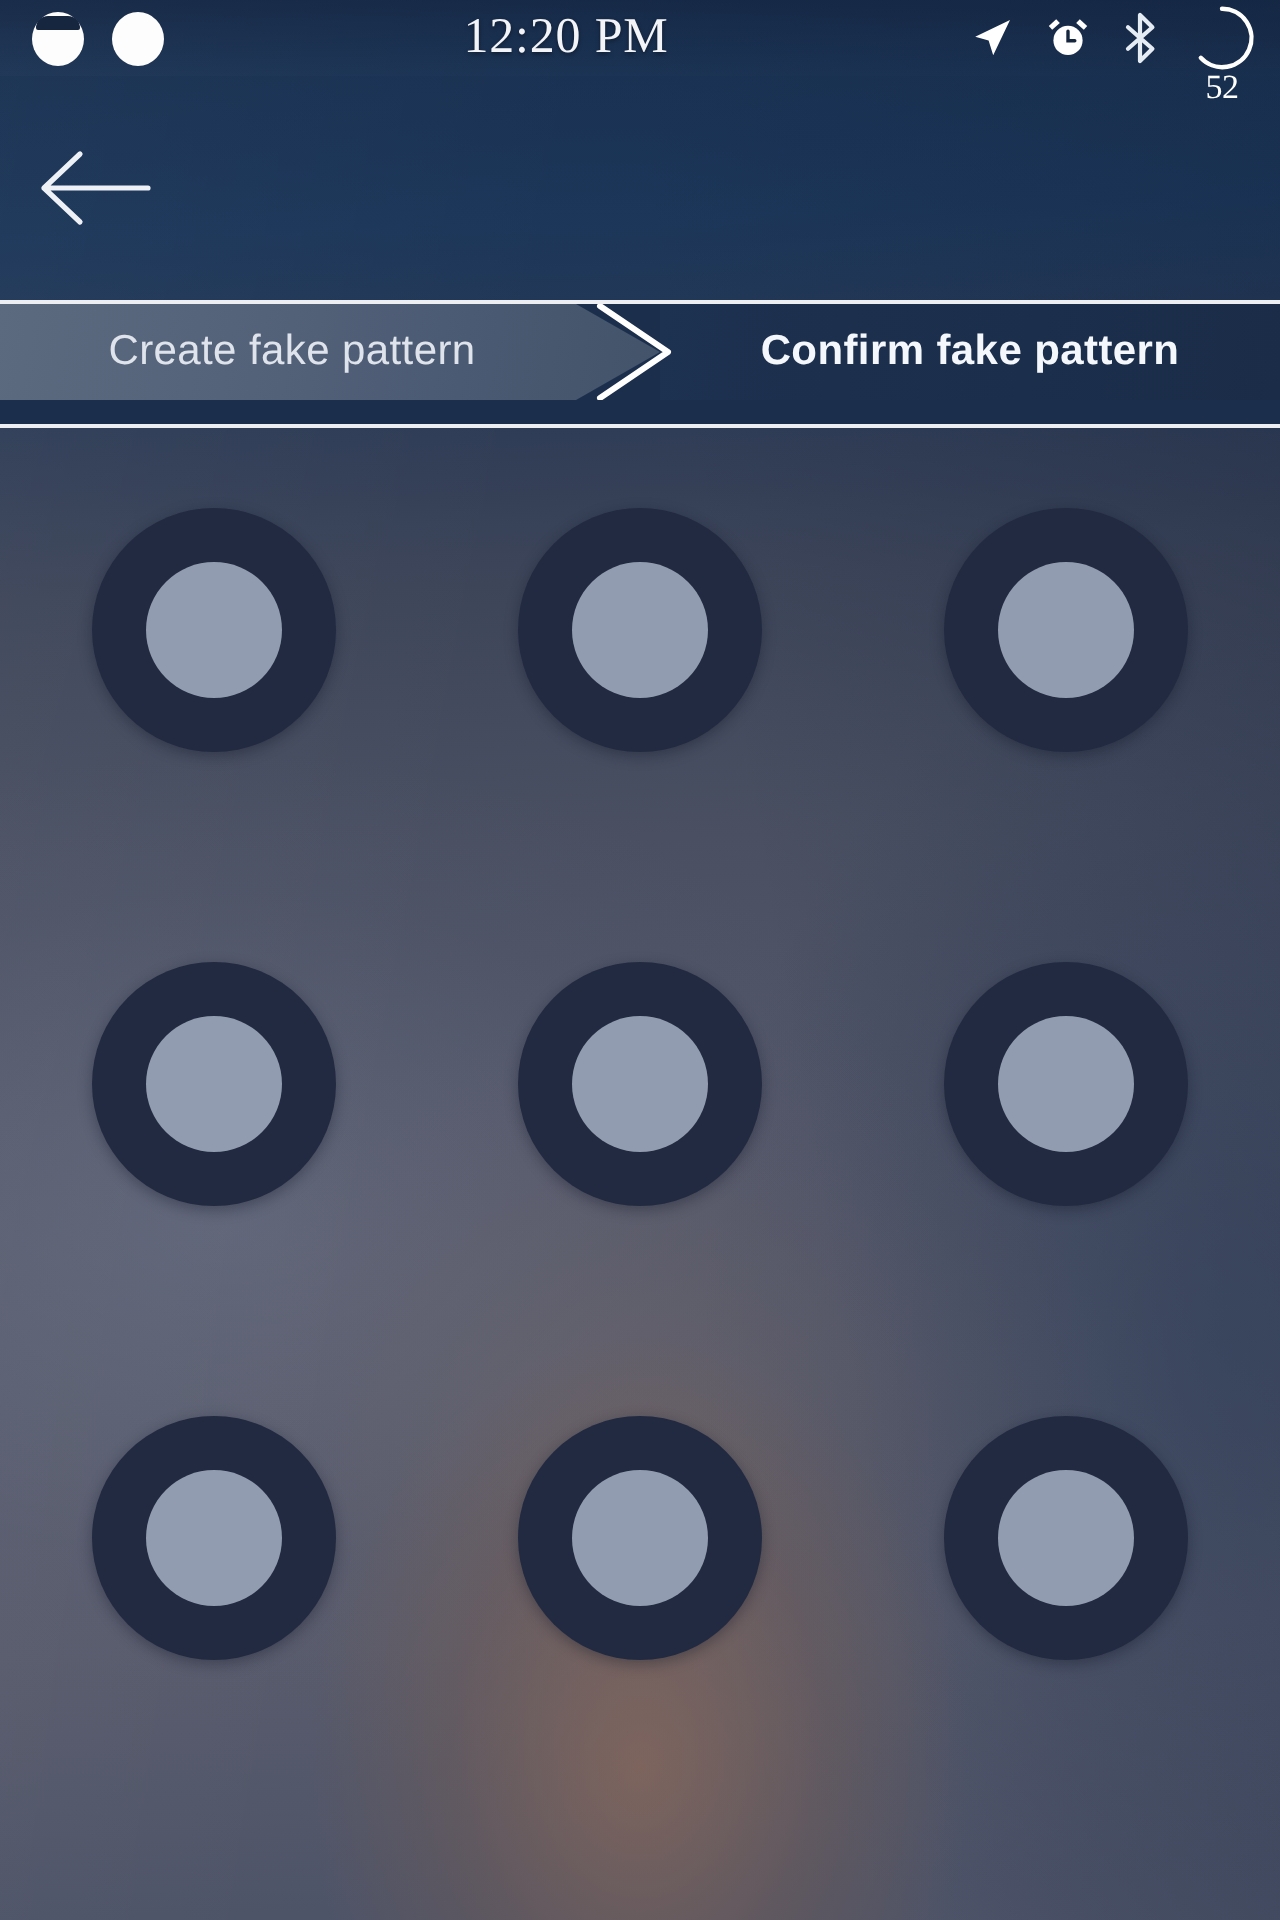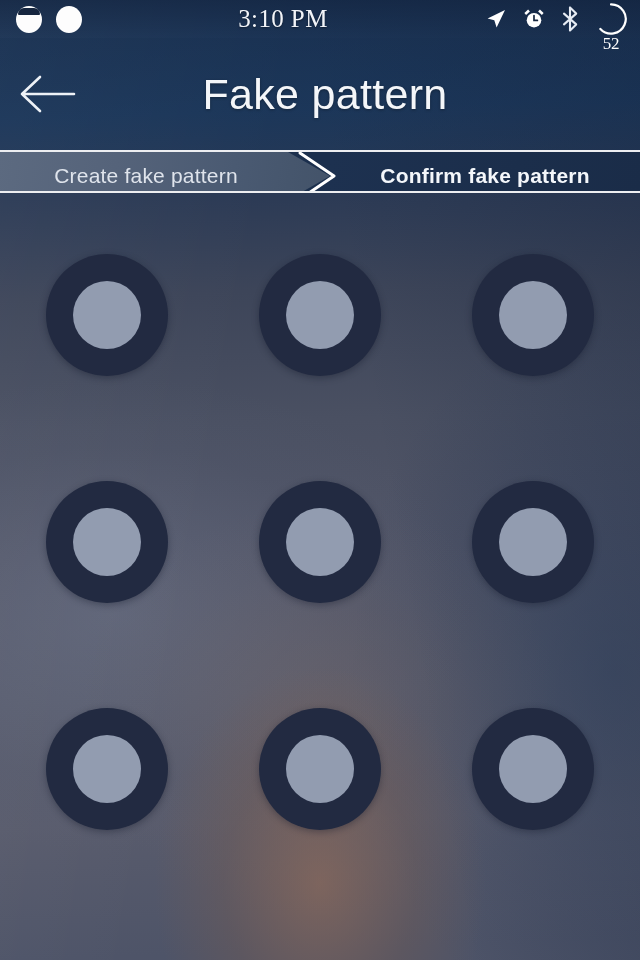--- a/index.html
+++ b/index.html
@@ -126,21 +126,21 @@
     letter-spacing:0.3px;
     line-height:1;
     padding-right:86px;
     text-shadow:0 1px 3px rgba(0,0,0,0.32);
     white-space:nowrap;
   }
 
   
   .stepbar {
     position:absolute; top:150px; left:0;
-    width:640px; height:43px;
+    width:640px; height:64px;
     z-index:14;
     border-top:2px solid rgba(255,255,255,0.92);
     border-bottom:2px solid rgba(255,255,255,0.92);
     background:#1b2f4d;
     overflow:hidden;
   }
   .step {
     position:absolute; top:0; height:48px;
     display:flex; align-items:center; justify-content:center;
   }
@@ -221,21 +221,21 @@
   <div class="wall-sheen"></div>
 
   <div class="statusbar">
 
     <div class="sb-left">
       <div class="notif-dot capped"></div>
       <div class="notif-dot"></div>
     </div>
 
     <div class="sb-center">
-      <div class="sb-time">3:10 PM</div>
+      <div class="sb-time">12:20 PM</div>
     </div>
 
     <div class="sb-right">
 
       <svg class="sb-icon" width="24" height="24" viewBox="0 0 24 24">
         <path d="M21 3 L3.6 11.4 L10.3 13.3 L12.6 20.6 Z" fill="#ffffff"></path>
       </svg>
 
       <svg class="sb-icon" width="24" height="24" viewBox="0 0 24 24">
         <circle cx="12" cy="13.2" r="7.3" fill="#ffffff"></circle>
@@ -259,21 +259,20 @@
   </div>
 
   <div class="header">
 
     <div class="back-btn">
       <svg width="64" height="44" viewBox="0 0 64 44">
         <path d="M58 22 L6 22 M6 22 L24 5 M6 22 L24 39" stroke="#eef2f7" stroke-width="2.6" fill="none" stroke-linecap="round" stroke-linejoin="round"></path>
       </svg>
     </div>
 
-    <div class="page-title">Fake pattern</div>
   </div>
 
   <div class="stepbar">
 
     <div class="step step-1">
       <span class="step-label">Create fake pattern</span>
     </div>
 
     <div class="step step-2">
       <span class="step-label">Confirm fake pattern</span>

